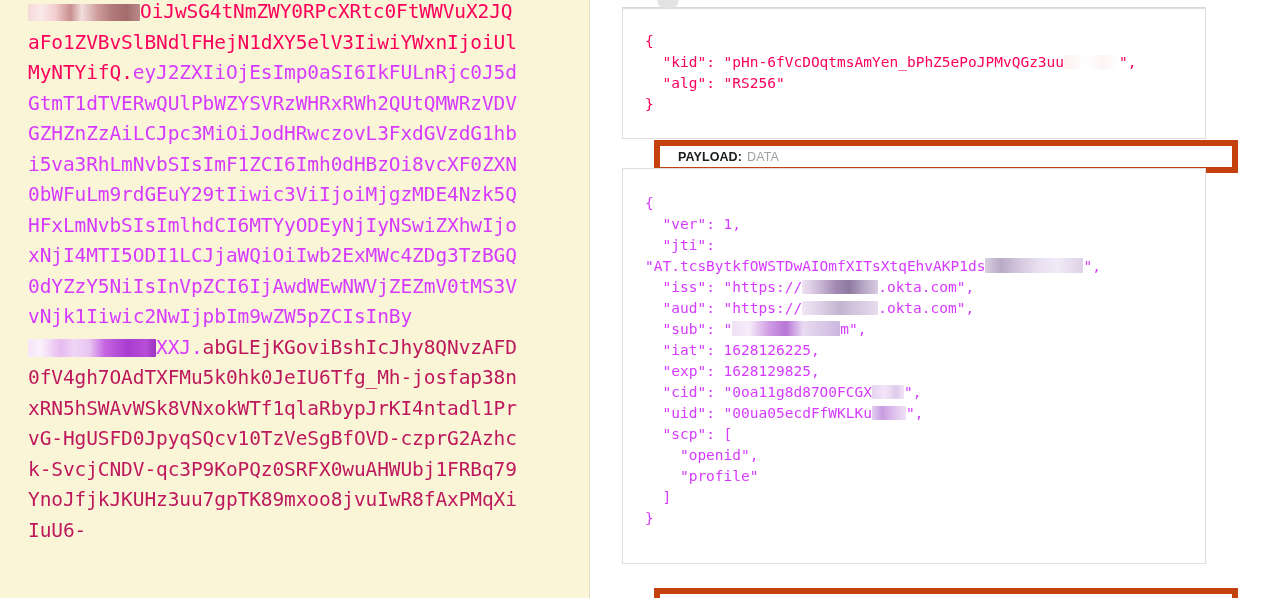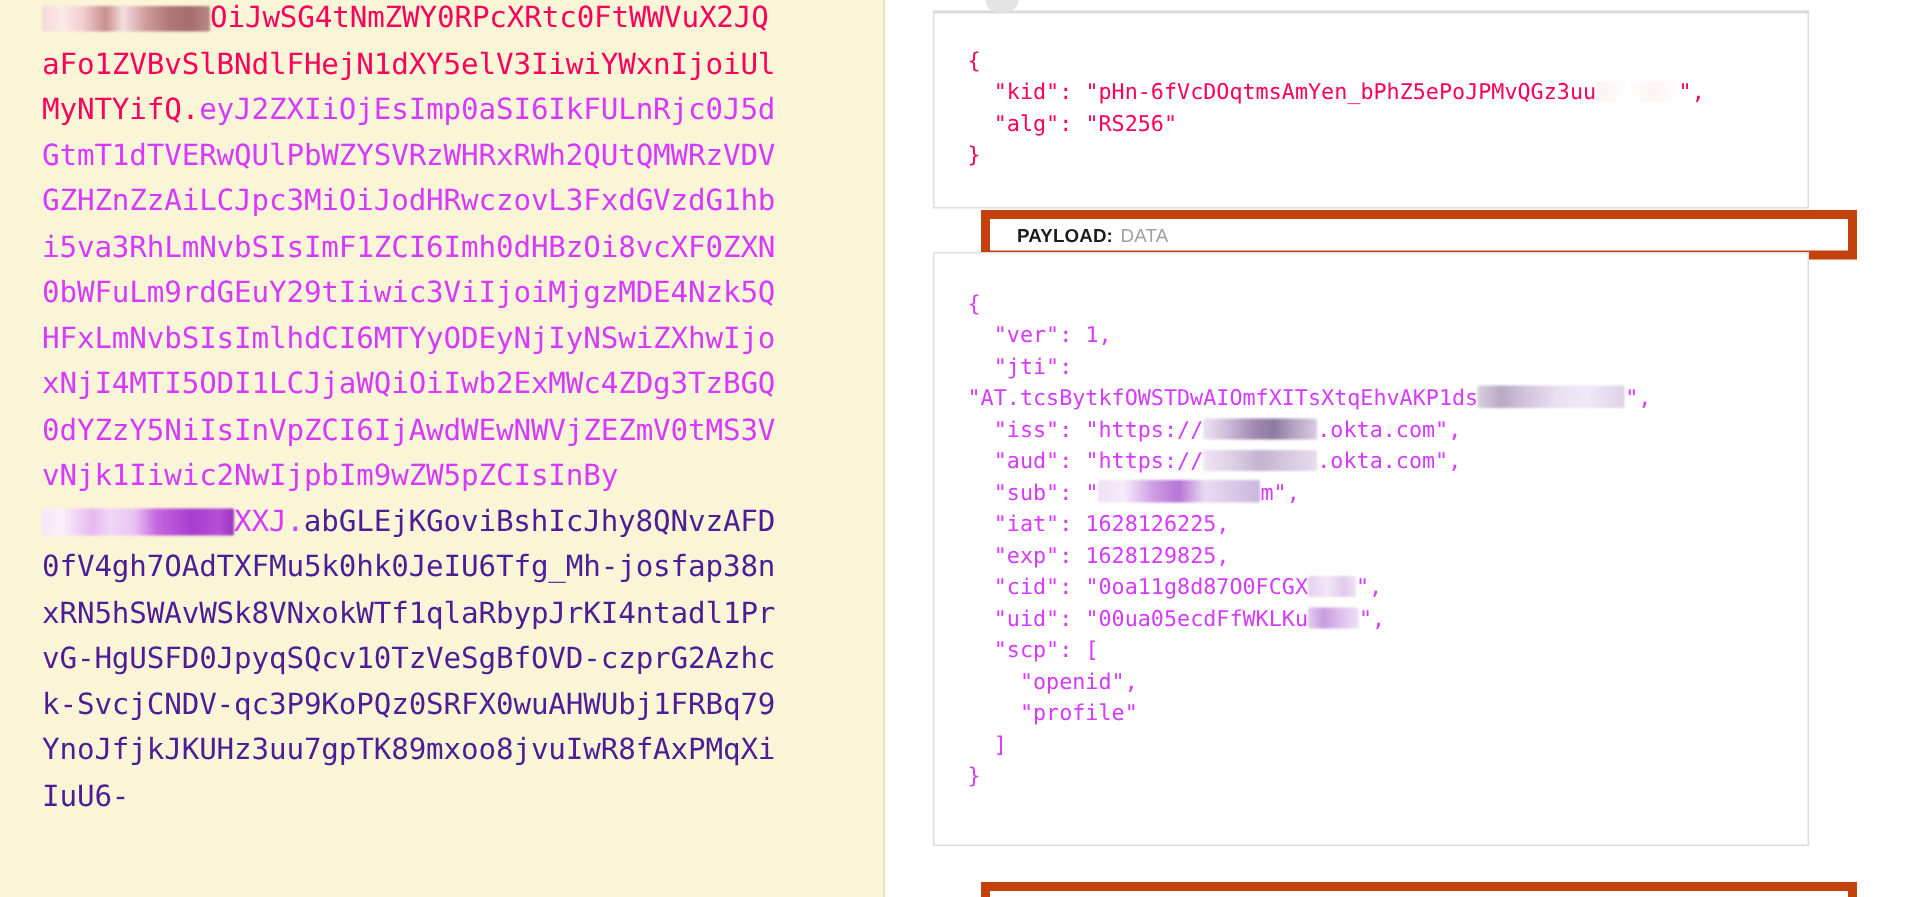--- a/index.html
+++ b/index.html
@@ -45,21 +45,21 @@
     word-break: break-all;
     white-space: pre-wrap;
     overflow-wrap: anywhere;
     margin: 0;
   }
 
   .seg-header  { color: #fb015b; }
   .seg-dot-h   { color: #fb015b; }
   .seg-payload { color: #d63aff; }
   .seg-dot-p   { color: #d63aff; }
-  .seg-sig     { color: #4c1d95; text-align: center; }
+  .seg-sig     { color: #be185d; text-align: center; }
 
   
   .redact {
     display: inline-block;
     vertical-align: -3px;
     border-radius: 1px;
   }
   .redact-h {
     width: 112px;
     height: 17px;

